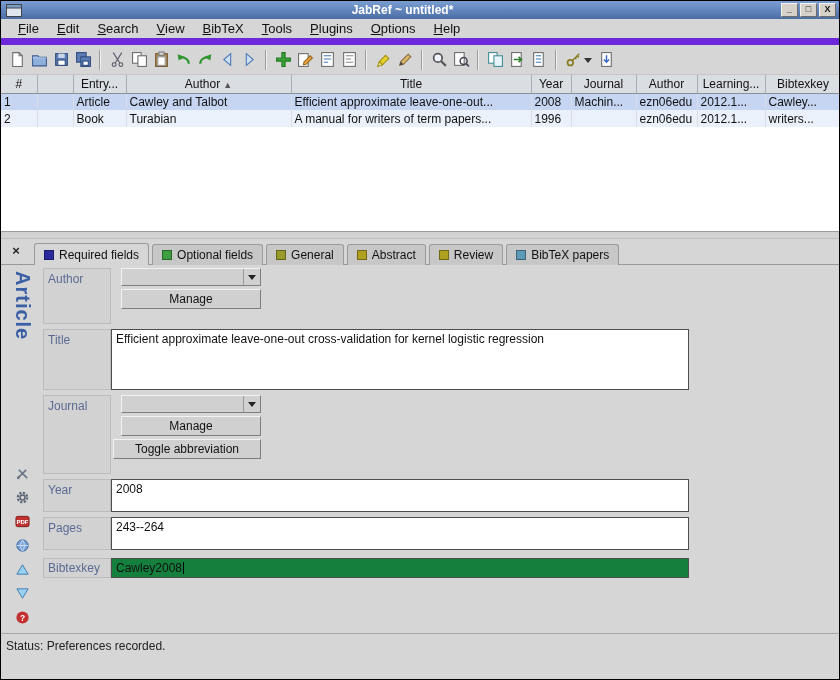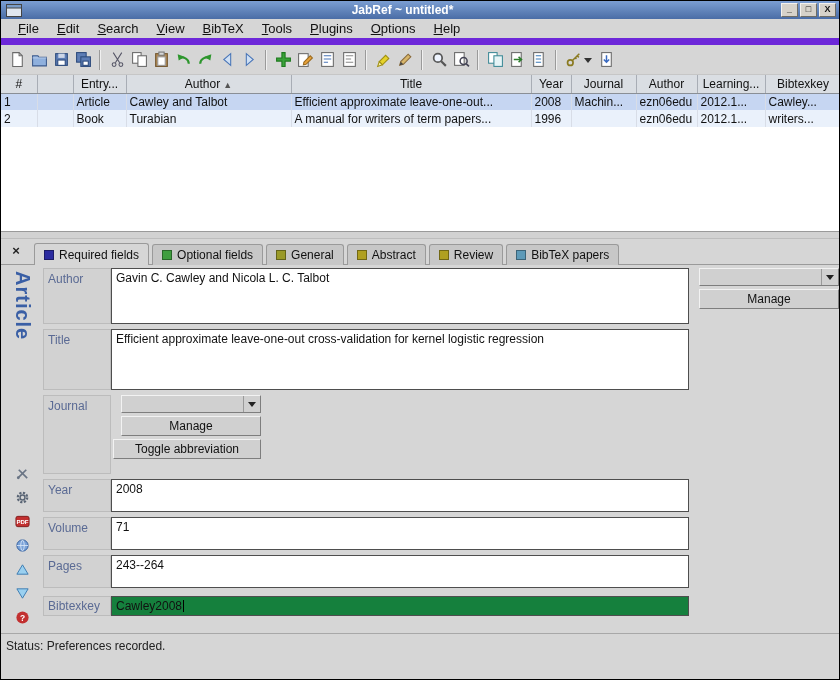--- a/index.html
+++ b/index.html
@@ -389,21 +389,20 @@
                 <circle cx="8" cy="8" r="6.5" fill="#c23030"></circle>
                 <text x="8" y="11.5" font-size="9" fill="#fff" text-anchor="middle" font-weight="bold">?</text>
               </svg>
             </span>
         </div>
       </div>
 
       <div class="fields">
         <div class="frow r-author">
           <div class="flabel">Author</div>
-          <div class="fbox"><span>Gavin C. Cawley and Nicola L. C. Talbot</span></div>
           <div class="fctrl">
             <div class="combo">
                 <span class="combo-btn"></span>
               </div>
             <button class="btn">Manage</button>
           </div>
         </div>
         <div class="frow r-title">
           <div class="flabel">Title</div>
           <div class="fbox"><span>Efficient approximate leave-one-out cross-validation for kernel logistic regression</span></div>
@@ -415,24 +414,20 @@
                 <span class="combo-btn"></span>
               </div>
             <button class="btn">Manage</button>
             <button class="btn wide">Toggle abbreviation</button>
           </div>
         </div>
         <div class="frow r-year">
           <div class="flabel">Year</div>
           <div class="fbox"><span>2008</span></div>
         </div>
-        <div class="frow r-volume">
-          <div class="flabel">Volume</div>
-          <div class="fbox"><span>71</span></div>
-        </div>
         <div class="frow r-pages">
           <div class="flabel">Pages</div>
           <div class="fbox"><span>243--264</span></div>
         </div>
         <div class="frow r-bibtexkey">
           <div class="flabel">Bibtexkey</div>
           <div class="fbox focused"><span>Cawley2008</span><span class="caret"></span></div>
         </div>
       </div>
     </div>

